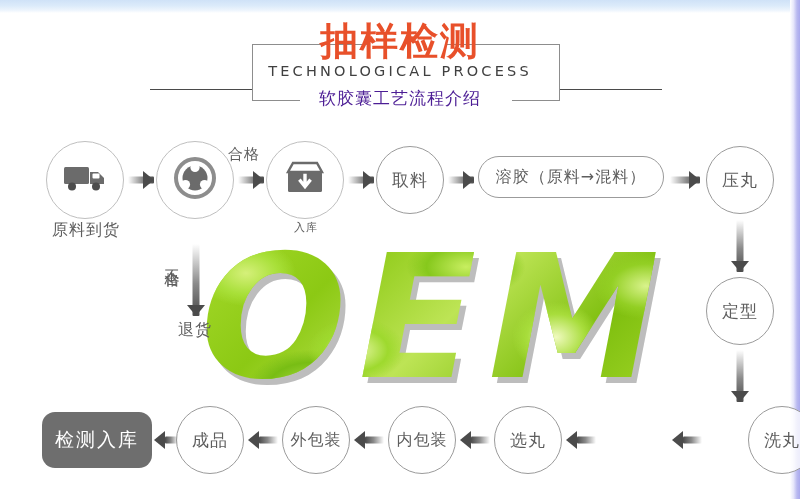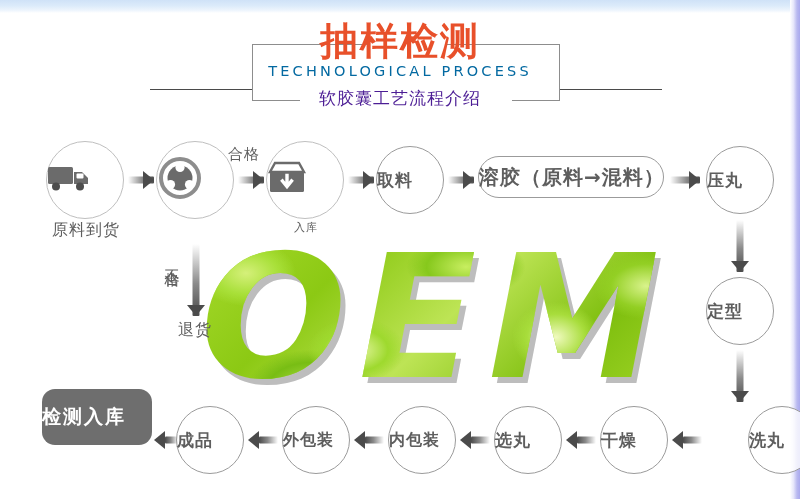--- a/index.html
+++ b/index.html
@@ -36,21 +36,21 @@
   .brk-h-bot-r { position:absolute; left:512px; top:82px; width:48px;  height:1px; background:#8d8d8d; }
 
   .title-cn {
     position:absolute; left:0; top:3px; width:800px; text-align:center;
     font-size:38px; font-weight:bold; letter-spacing:2px;
     color:#e8502a; line-height:40px;
     font-family:"DejaVu Sans","Liberation Sans",sans-serif;
   }
   .title-en {
     position:absolute; left:0; top:44px; width:800px; text-align:center;
-    font-size:14.5px; letter-spacing:3.2px; color:#0369a1; line-height:18px;
+    font-size:14.5px; letter-spacing:3.2px; color:#404040; line-height:18px;
   }
   .title-sub {
     position:absolute; left:0; top:68px; width:800px; text-align:center;
     font-size:17px; color:#4c1d95; letter-spacing:1px; line-height:24px;
   }
 
   
   .oem-wrap {
     position:absolute; left:186px; top:238px; width:500px; height:160px;
     z-index:1; pointer-events:none;font-style:italic;
@@ -76,24 +76,23 @@
       radial-gradient(ellipse 80px 50px at 25% 95%, #b4e34a 0%, #78bd14 55%, rgba(120,189,20,0) 80%),
       linear-gradient(135deg,#a9dc2e 0%, #8cc914 28%, #bde455 52%, #7fbf0f 76%, #a6d92c 100%);
     -webkit-background-clip: text;
     background-clip: text;
     -webkit-text-fill-color: transparent;
   }
 
   
   .node {
     position:absolute; z-index:3;
-    display:flex; align-items:center; justify-content:flex-start;
+    display:flex; align-items:center; justify-content:center;
     color:#5e5e5e; font-size:17px; letter-spacing:1px;
     background:rgba(255,255,255,0.80);
-    font-weight:bold;
   }
   .node.circle { border:1.3px solid #9b9b9b; border-radius:50%; }
   .node.icon-circle { border:1.3px solid #bfbfbf; border-radius:50%; background:rgba(255,255,255,0.85); }
   .node.pill { border:1.3px solid #9b9b9b; border-radius:24px; white-space:nowrap; }
   .node.filled {
     background:#6e6e6e; border:none; border-radius:13px; color:#ffffff;
     font-size:19px; letter-spacing:2px;
   }
 
   
@@ -191,21 +190,21 @@
       </svg>
     </span>
   </div>
   <div class="edge-label" style="left:272px; top:220px; width:68px; text-align:center; font-size:11px;">入库</div>
 
   <div class="node circle" style="left:376px; top:146px; width:68px; height:68px;">
     <span>取料</span>
   </div>
 
   <div class="node pill" style="left:478px; top:156px; width:186px; height:42px;">
-    <span style="font-size:20px;">溶胶（原料→混料）</span>
+    <span style="font-size:16px;">溶胶（原料→混料）</span>
   </div>
 
   <div class="node circle" style="left:706px; top:146px; width:68px; height:68px;">
     <span>压丸</span>
   </div>
 
   <div class="arrow right" style="left:128px; top:171px; width:26px; height:18px;">
     <span class="tail" style="width:26px;"></span>
     <span class="head"></span>
   </div>
@@ -247,23 +246,20 @@
     <span class="head"></span>
   </div>
   <div class="node circle" style="left:748px; top:406px; width:68px; height:68px;">
     <span>洗丸</span>
   </div>
 
   <div class="arrow left" style="left:672px; top:431px; width:30px; height:18px;">
     <span class="tail" style="left:11px; width:19px;"></span>
     <span class="head"></span>
   </div>
-  <div class="node circle" style="left:600px; top:406px; width:68px; height:68px;">
-    <span>干燥</span>
-  </div>
 
   <div class="arrow left" style="left:566px; top:431px; width:30px; height:18px;">
     <span class="tail" style="left:11px; width:19px;"></span>
     <span class="head"></span>
   </div>
   <div class="node circle" style="left:494px; top:406px; width:68px; height:68px;">
     <span>选丸</span>
   </div>
 
   <div class="arrow left" style="left:460px; top:431px; width:30px; height:18px;">
@@ -287,17 +283,17 @@
     <span class="head"></span>
   </div>
   <div class="node circle" style="left:176px; top:406px; width:68px; height:68px;">
     <span>成品</span>
   </div>
 
   <div class="arrow left" style="left:154px; top:431px; width:24px; height:18px;">
     <span class="tail" style="left:11px; width:13px;"></span>
     <span class="head"></span>
   </div>
-  <div class="node filled" style="left:42px; top:389px; width:110px; height:56px;">
+  <div class="node filled" style="left:42px; top:412px; width:110px; height:56px;">
     <span>检测入库</span>
   </div>
 
 </div>
 
 </body></html>

